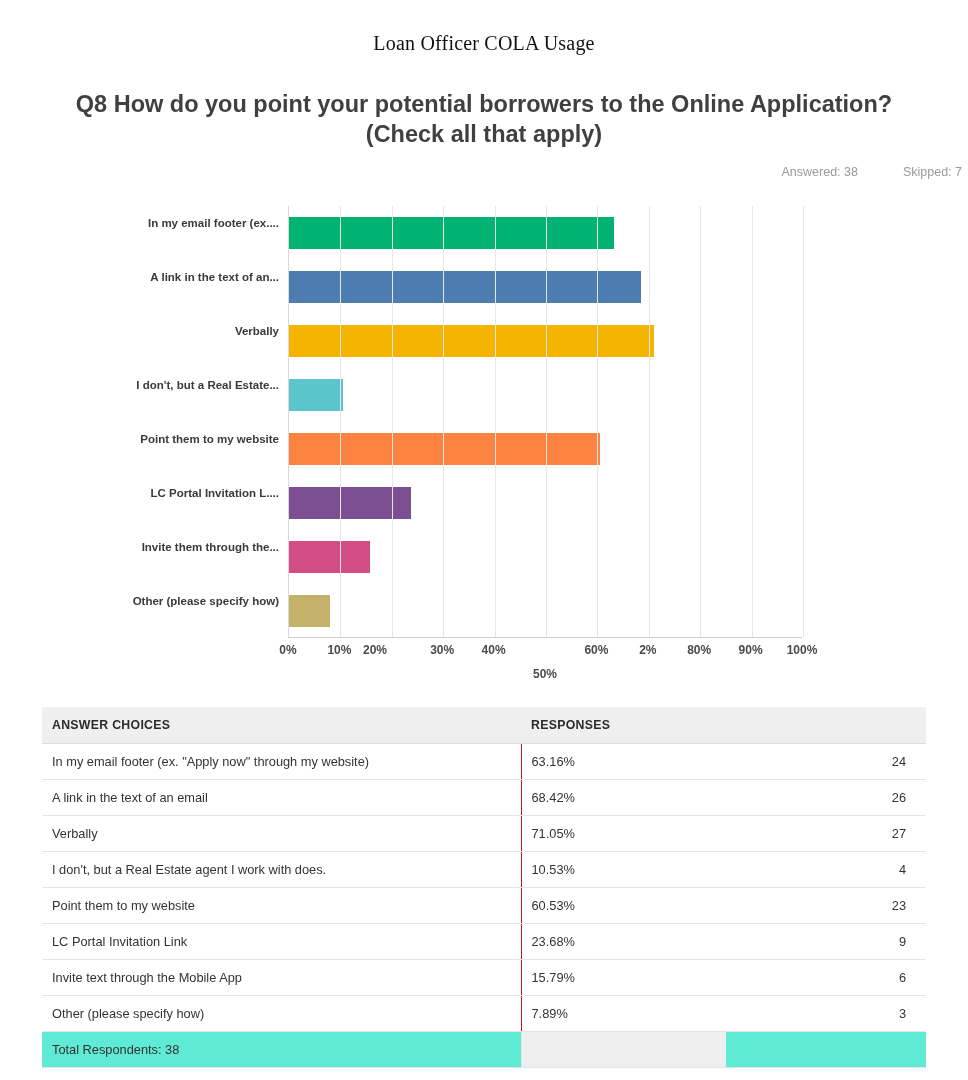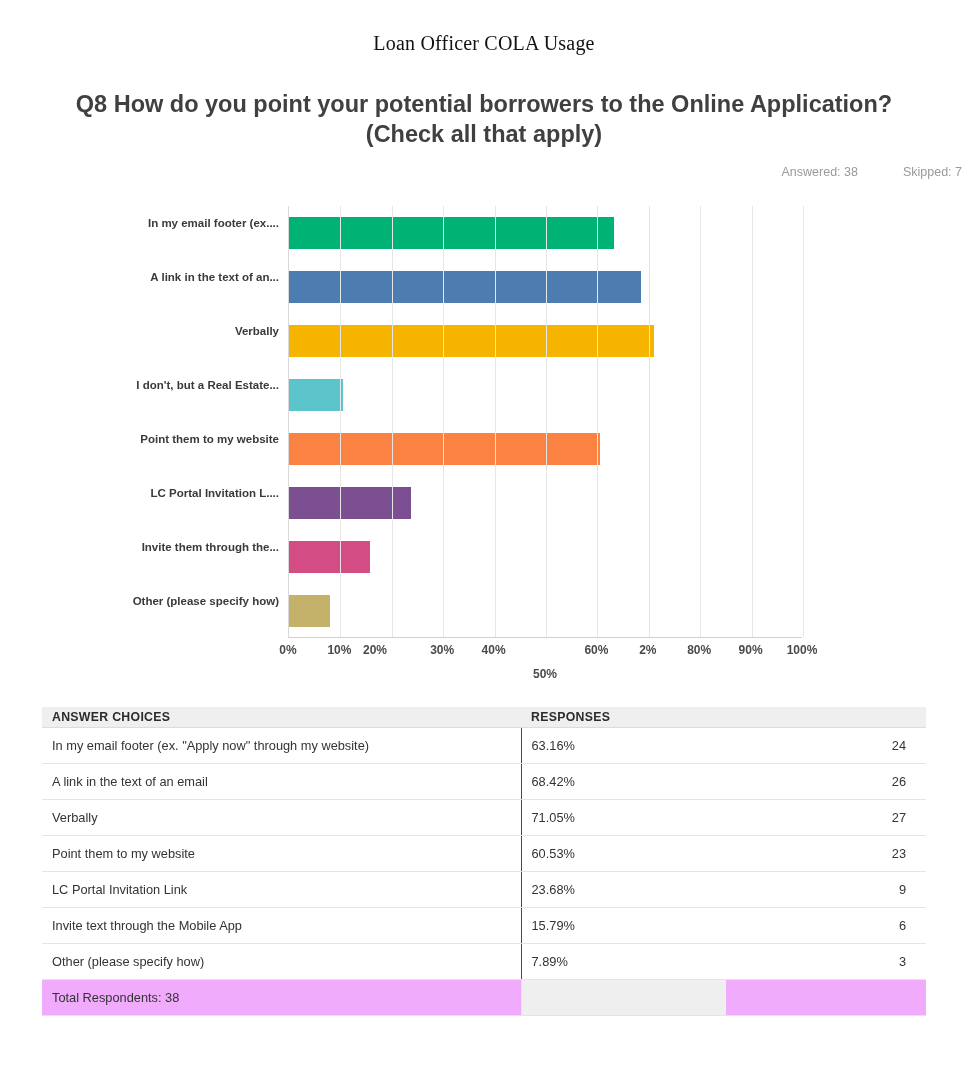--- a/index.html
+++ b/index.html
@@ -120,42 +120,42 @@
     border-collapse: collapse;
     font-size: 12.8px;
   }
   table.answers thead th {
     background: #efefef;
     color: #2b2b2b;
     font-size: 12.3px;
     font-weight: bold;
     letter-spacing: 0.3px;
     text-align: left;
-    padding: 3px 10px;
+    padding: 11px 10px;
     border-bottom: 1px solid #dcdcdc;
   }
   table.answers thead th.resp { width: 205px; }
   table.answers thead th.num { width: 200px; }
   table.answers tbody td {
     padding: 10px 10px;
     border-bottom: 1px solid #e4e4e4;
     color: #333;
     vertical-align: middle;
   }
   table.answers tbody td.pct {
     border-left: 1px solid #b91c1c;
     width: 205px;
   }
   table.answers tbody td.cnt {
     text-align: right;
     padding-right: 20px;
     width: 200px;
   }
   tr.total td {
-    background: #f0abfc;
+    background: #5eead4;
     border-bottom: none;
     color: #333;
   }
   tr.total td.blank { background: #efefef; border-left: 1px solid #e4e4e4; }
 </style>
 </head>
 <body>
 
 <div class="page">
 
@@ -250,20 +250,25 @@
             <td>A link in the text of an email</td>
             <td class="pct">68.42%</td>
             <td class="cnt">26</td>
           </tr>
           <tr>
             <td>Verbally</td>
             <td class="pct">71.05%</td>
             <td class="cnt">27</td>
           </tr>
           <tr>
+            <td>I don't, but a Real Estate agent I work with does.</td>
+            <td class="pct">10.53%</td>
+            <td class="cnt">4</td>
+          </tr>
+          <tr>
             <td>Point them to my website</td>
             <td class="pct">60.53%</td>
             <td class="cnt">23</td>
           </tr>
           <tr>
             <td>LC Portal Invitation Link</td>
             <td class="pct">23.68%</td>
             <td class="cnt">9</td>
           </tr>
           <tr>

